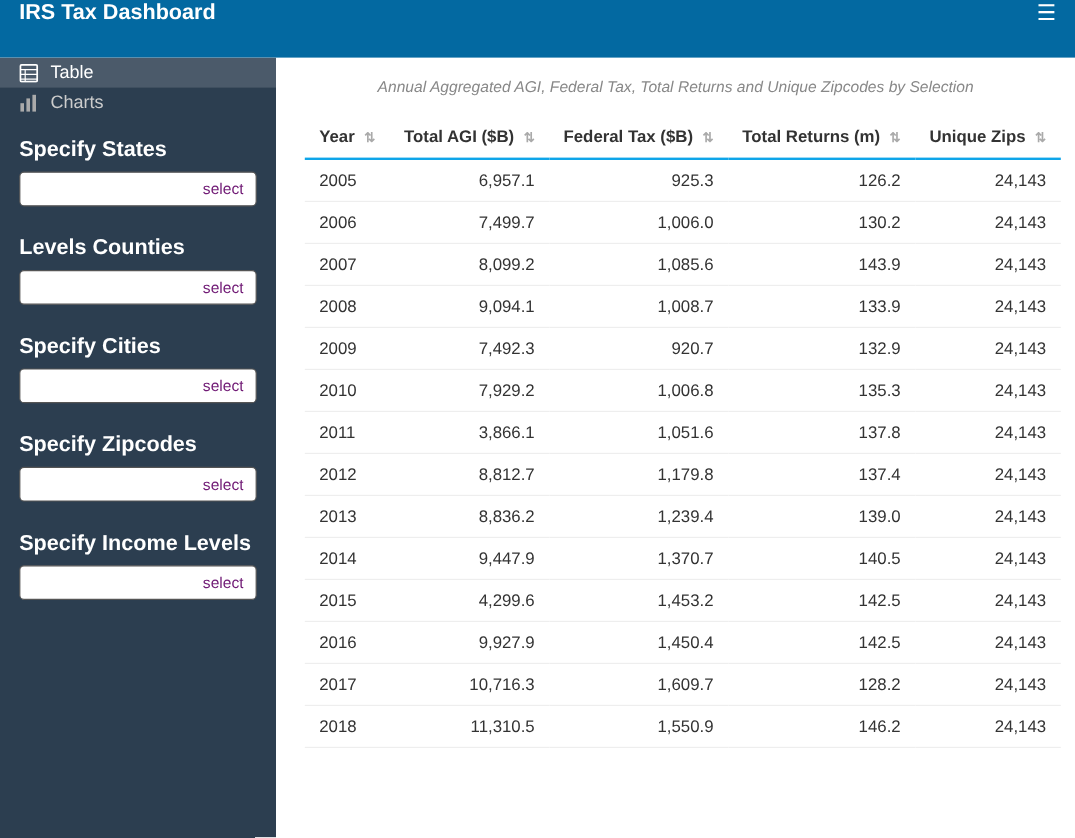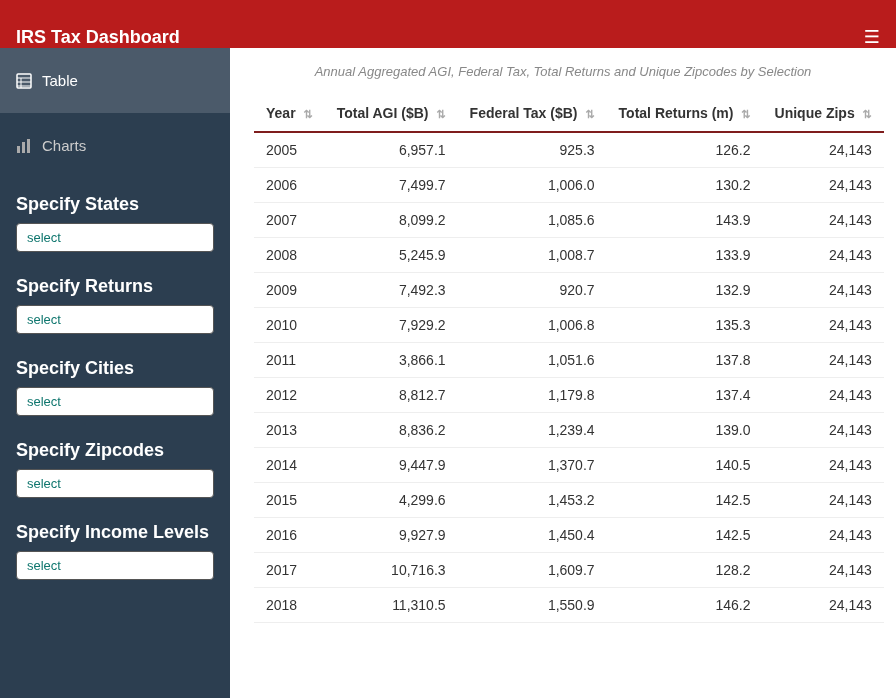--- a/index.html
+++ b/index.html
@@ -1,23 +1,23 @@
 <!DOCTYPE html>
 <html><head>
   <meta charset="utf-8">
   <style>
     * { box-sizing: border-box; margin: 0; padding: 0; }
     body { font-family: 'Segoe UI', Arial, sans-serif; font-size: 14px; display: flex; flex-direction: column; height: 698px; width: 896px; overflow: hidden; }
 
     
     .top-header {
-      background-color: #b91c1c;
+      background-color: #0369a1;
       color: white;
       display: flex;
-      align-items: flex-end;
+      align-items: flex-start;
       height: 48px;
       padding: 0 16px;
       flex-shrink: 0;
     }
     .top-header .app-title {
       font-size: 18px;
       font-weight: bold;
       margin-right: auto;
       color: white;
     }
@@ -42,21 +42,21 @@
       color: white;
       flex-shrink: 0;
       display: flex;
       flex-direction: column;
       overflow-y: auto;
     }
 
     .sidebar-nav-item {
       display: flex;
       align-items: center;
-      padding: 24px 16px;
+      padding: 4px 16px;
       cursor: pointer;
       color: #ccc;
       font-size: 15px;
       gap: 10px;
     }
     .sidebar-nav-item.active { background: rgba(255,255,255,0.15); color: white; }
 
     .sidebar-section {
       padding: 16px 16px 8px;
     }
@@ -65,25 +65,26 @@
       font-weight: 600;
       font-size: 18px;
       margin-bottom: 8px;
     }
     .sidebar-select {
       width: 100%;
       padding: 6px 10px;
       border: 1px solid #555;
       border-radius: 4px;
       background: white;
-      color: #0f766e;
+      color: #701a75;
       font-size: 13px;
       cursor: pointer;
       outline: none;
       appearance: none;
+      text-align: right;
       -webkit-appearance: none;
     }
 
     
     .content {
       flex: 1;
       background: white;
       overflow-y: auto;
       padding: 16px 24px;
     }
@@ -96,21 +97,21 @@
       margin-bottom: 16px;
     }
 
     
     .data-table {
       width: 100%;
       border-collapse: collapse;
       font-size: 14px;
     }
     .data-table thead tr {
-      border-bottom: 2px solid #7f1d1d;
+      border-bottom: 2px solid #0ea5e9;
     }
     .data-table th {
       padding: 10px 12px;
       text-align: right;
       color: #333;
       font-weight: 600;
       white-space: nowrap;
     }
     .data-table th:first-child { text-align: left; }
     .data-table th .sort-icon {
@@ -161,21 +162,21 @@
     </div>
 
     <div class="sidebar-section">
       <div class="sidebar-section-label">Specify States</div>
       <select class="sidebar-select">
         <option value="">select</option>
       </select>
     </div>
 
     <div class="sidebar-section">
-      <div class="sidebar-section-label">Specify Returns</div>
+      <div class="sidebar-section-label">Levels Counties</div>
       <select class="sidebar-select">
         <option value="">select</option>
       </select>
     </div>
 
     <div class="sidebar-section">
       <div class="sidebar-section-label">Specify Cities</div>
       <select class="sidebar-select">
         <option value="">select</option>
       </select>
@@ -227,21 +228,21 @@
     </tr>
           <tr>
       <td>2007</td>
       <td>8,099.2</td>
       <td>1,085.6</td>
       <td>143.9</td>
       <td>24,143</td>
     </tr>
           <tr>
       <td>2008</td>
-      <td>5,245.9</td>
+      <td>9,094.1</td>
       <td>1,008.7</td>
       <td>133.9</td>
       <td>24,143</td>
     </tr>
           <tr>
       <td>2009</td>
       <td>7,492.3</td>
       <td>920.7</td>
       <td>132.9</td>
       <td>24,143</td>

